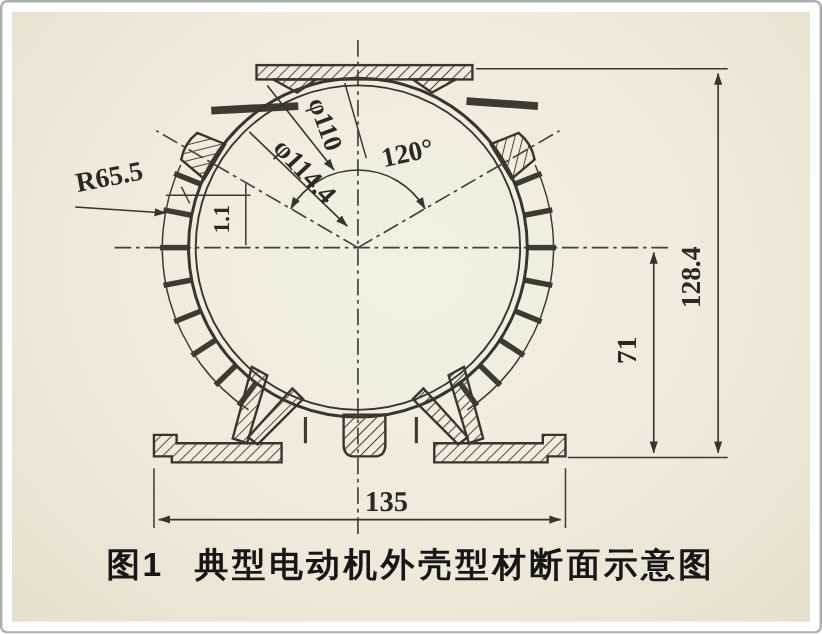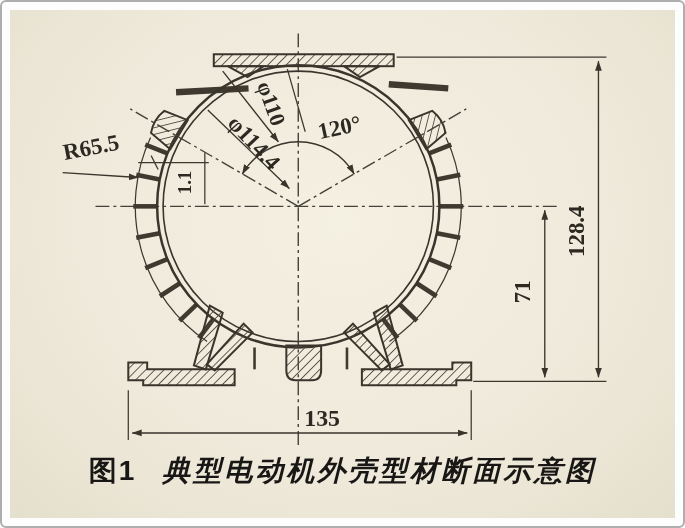--- a/index.html
+++ b/index.html
@@ -14,21 +14,21 @@
   .thin{stroke:#3c3830;stroke-width:1.25;fill:none;}
   .diml{stroke:#39352c;stroke-width:1.35;fill:none;}
   .solid{fill:#3e3a30;stroke:none;}
   .hatched{fill:url(#hatch);stroke:#39352c;stroke-width:2;}
   .dim{font-family:"Liberation Serif","DejaVu Serif",serif;font-weight:600;
        fill:#2c2822;text-anchor:middle;}
   .caption{position:absolute;left:0;right:0;top:442px;text-align:center;
            font-family:"Liberation Sans","DejaVu Sans",sans-serif;
            font-weight:bold;font-size:28px;color:#191715;}
   .caption .cap-label{margin-right:26px;letter-spacing:2px;}
-  .caption .cap-title{letter-spacing:3px;font-style:italic;}
+  .caption .cap-title{letter-spacing:3px;}
 </style>
 </head>
 <body>
 
 <div class="stage">
  <div class="paper">
 
   <svg viewBox="0 0 669 508" aria-hidden="true">
     <defs>
       <marker id="arw" orient="auto-start-reverse" markerWidth="11" markerHeight="9" refX="9.5" refY="4" markerUnits="userSpaceOnUse">

